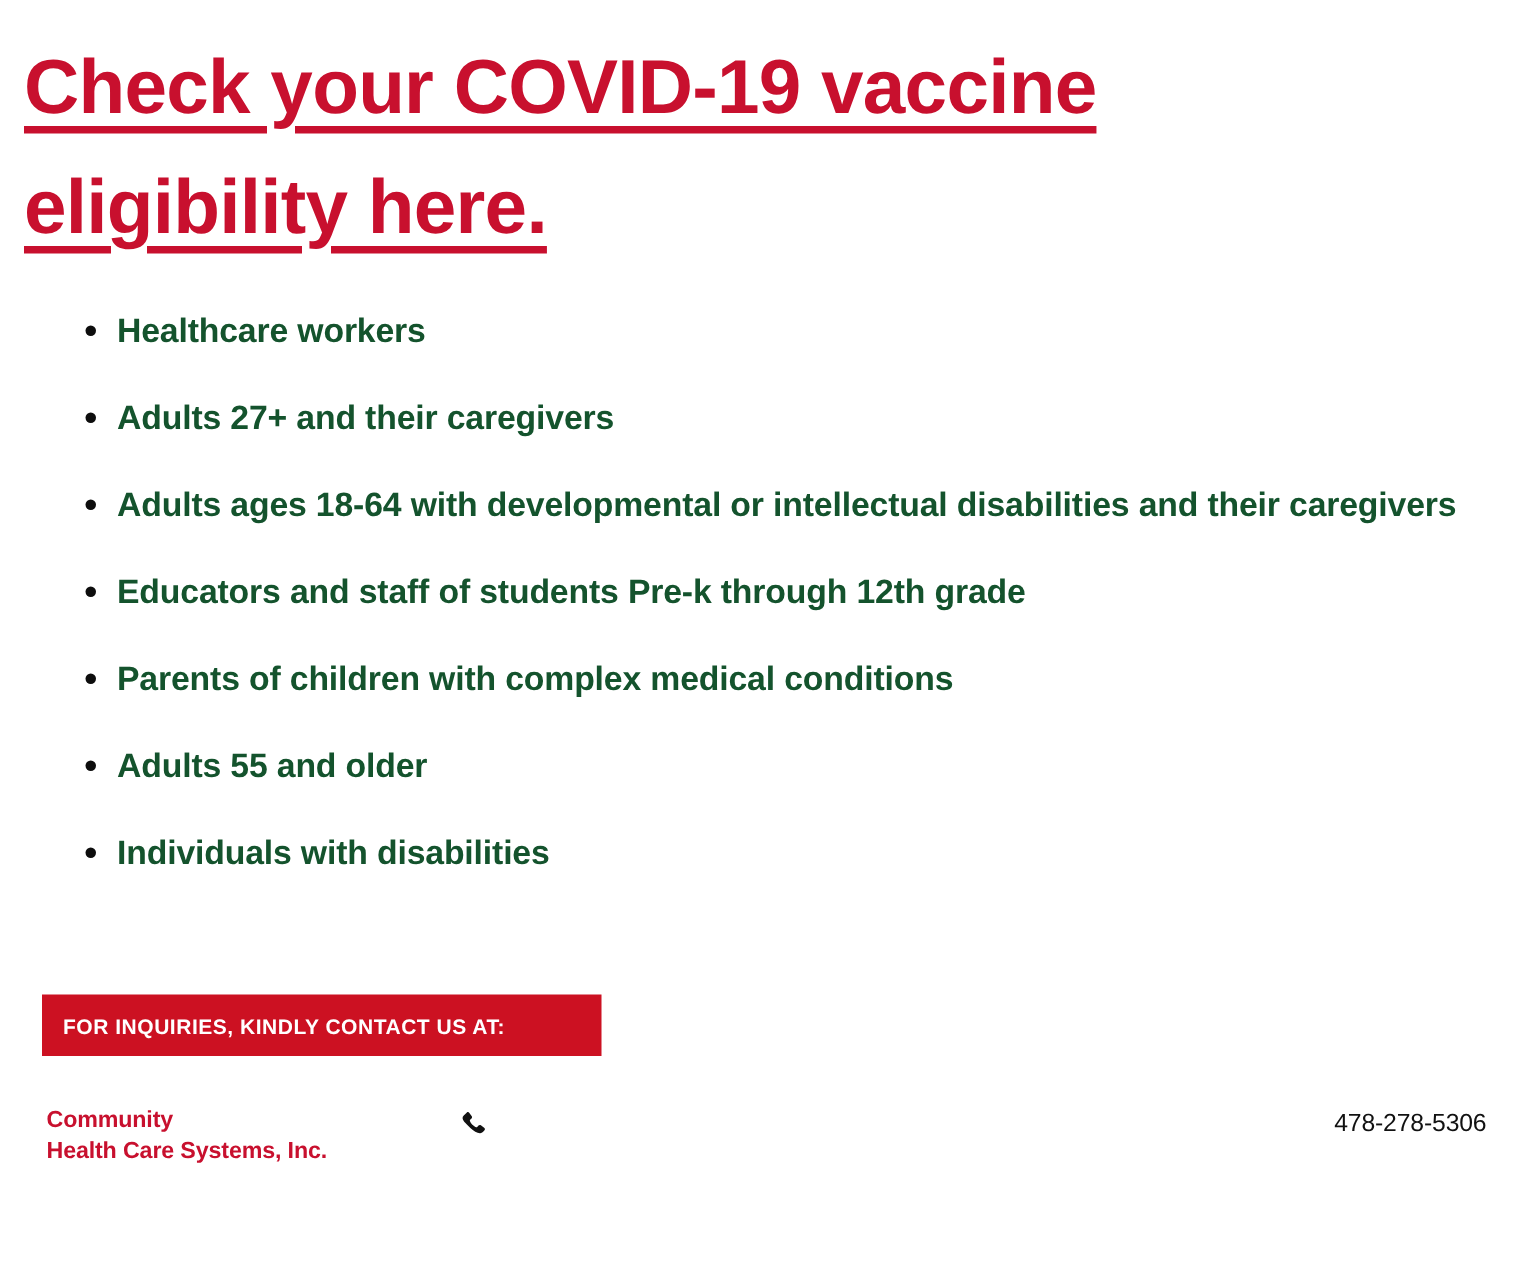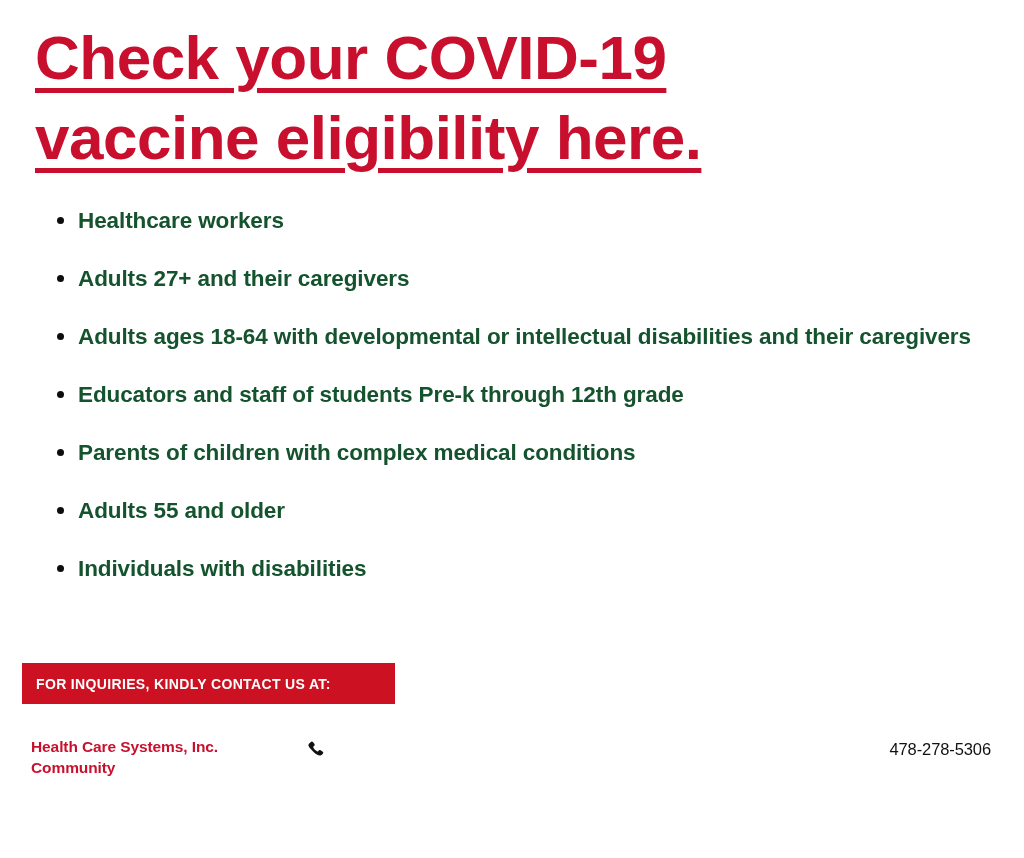--- a/index.html
+++ b/index.html
@@ -20,26 +20,26 @@
     position: relative;
     width: 1024px;
     height: 858px;
     background: #ffffff;
     box-sizing: border-box;
   }
 
   
   .headline {
     position: absolute;
-    left: 35px;
+    left: 16px;
     top: 18px;
     width: 790px;
     margin: 0;
     font-family: "Liberation Sans", sans-serif;
-    font-size: 62px;
+    font-size: 51px;
     line-height: 80px;
     font-weight: 700;
     letter-spacing: -0.5px;
     color: #C8102E;
     text-decoration: underline;
     text-decoration-thickness: 5px;
     text-underline-offset: 9px;
     text-decoration-skip-ink: auto;
   }
 
@@ -69,21 +69,21 @@
     top: 13px;
     width: 7px;
     height: 7px;
     border-radius: 50%;
     background: #0d0d0d;
   }
 
   
   .contact-banner {
     position: absolute;
-    left: 22px;
+    left: 28px;
     top: 663px;
     width: 373px;
     height: 41px;
     background: #CC1122;
     display: flex;
     align-items: center;
   }
   .contact-banner-label {
     padding-left: 14px;
     color: #ffffff;
@@ -158,22 +158,22 @@
     <li>Individuals with disabilities</li>
   </ul>
 
   <div class="contact-banner">
     <span class="contact-banner-label">FOR INQUIRIES, KINDLY CONTACT US AT:</span>
   </div>
 
   <div class="footer">
 
     <div class="org-block">
+      <div>Community</div>
       <div>Health Care Systems, Inc.</div>
-      <div>Community</div>
     </div>
 
     <div class="contact-rows">
 
       <div class="contact-row">
         <span class="contact-icon">
           <svg width="20" height="20" viewBox="0 0 24 24" aria-hidden="true">
             <path fill="#111111" d="M6.3 3.2c.6-.5 1.5-.4 2 .3l1.9 2.6c.4.6.3 1.4-.2 1.9l-1.1 1c-.2.2-.3.5-.2.8.3.9 1 2.1 2 3.1s2.2 1.7 3.1 2c.3.1.6 0 .8-.2l1-1.1c.5-.5 1.3-.6 1.9-.2l2.6 1.9c.7.5.8 1.4.3 2l-1.3 1.5c-.6.7-1.5 1-2.4.9-2.2-.3-5.1-1.7-7.6-4.2S3.2 10.1 2.9 7.9c-.1-.9.2-1.8.9-2.4l2.5-2.3z"></path>
           </svg>
         </span>

